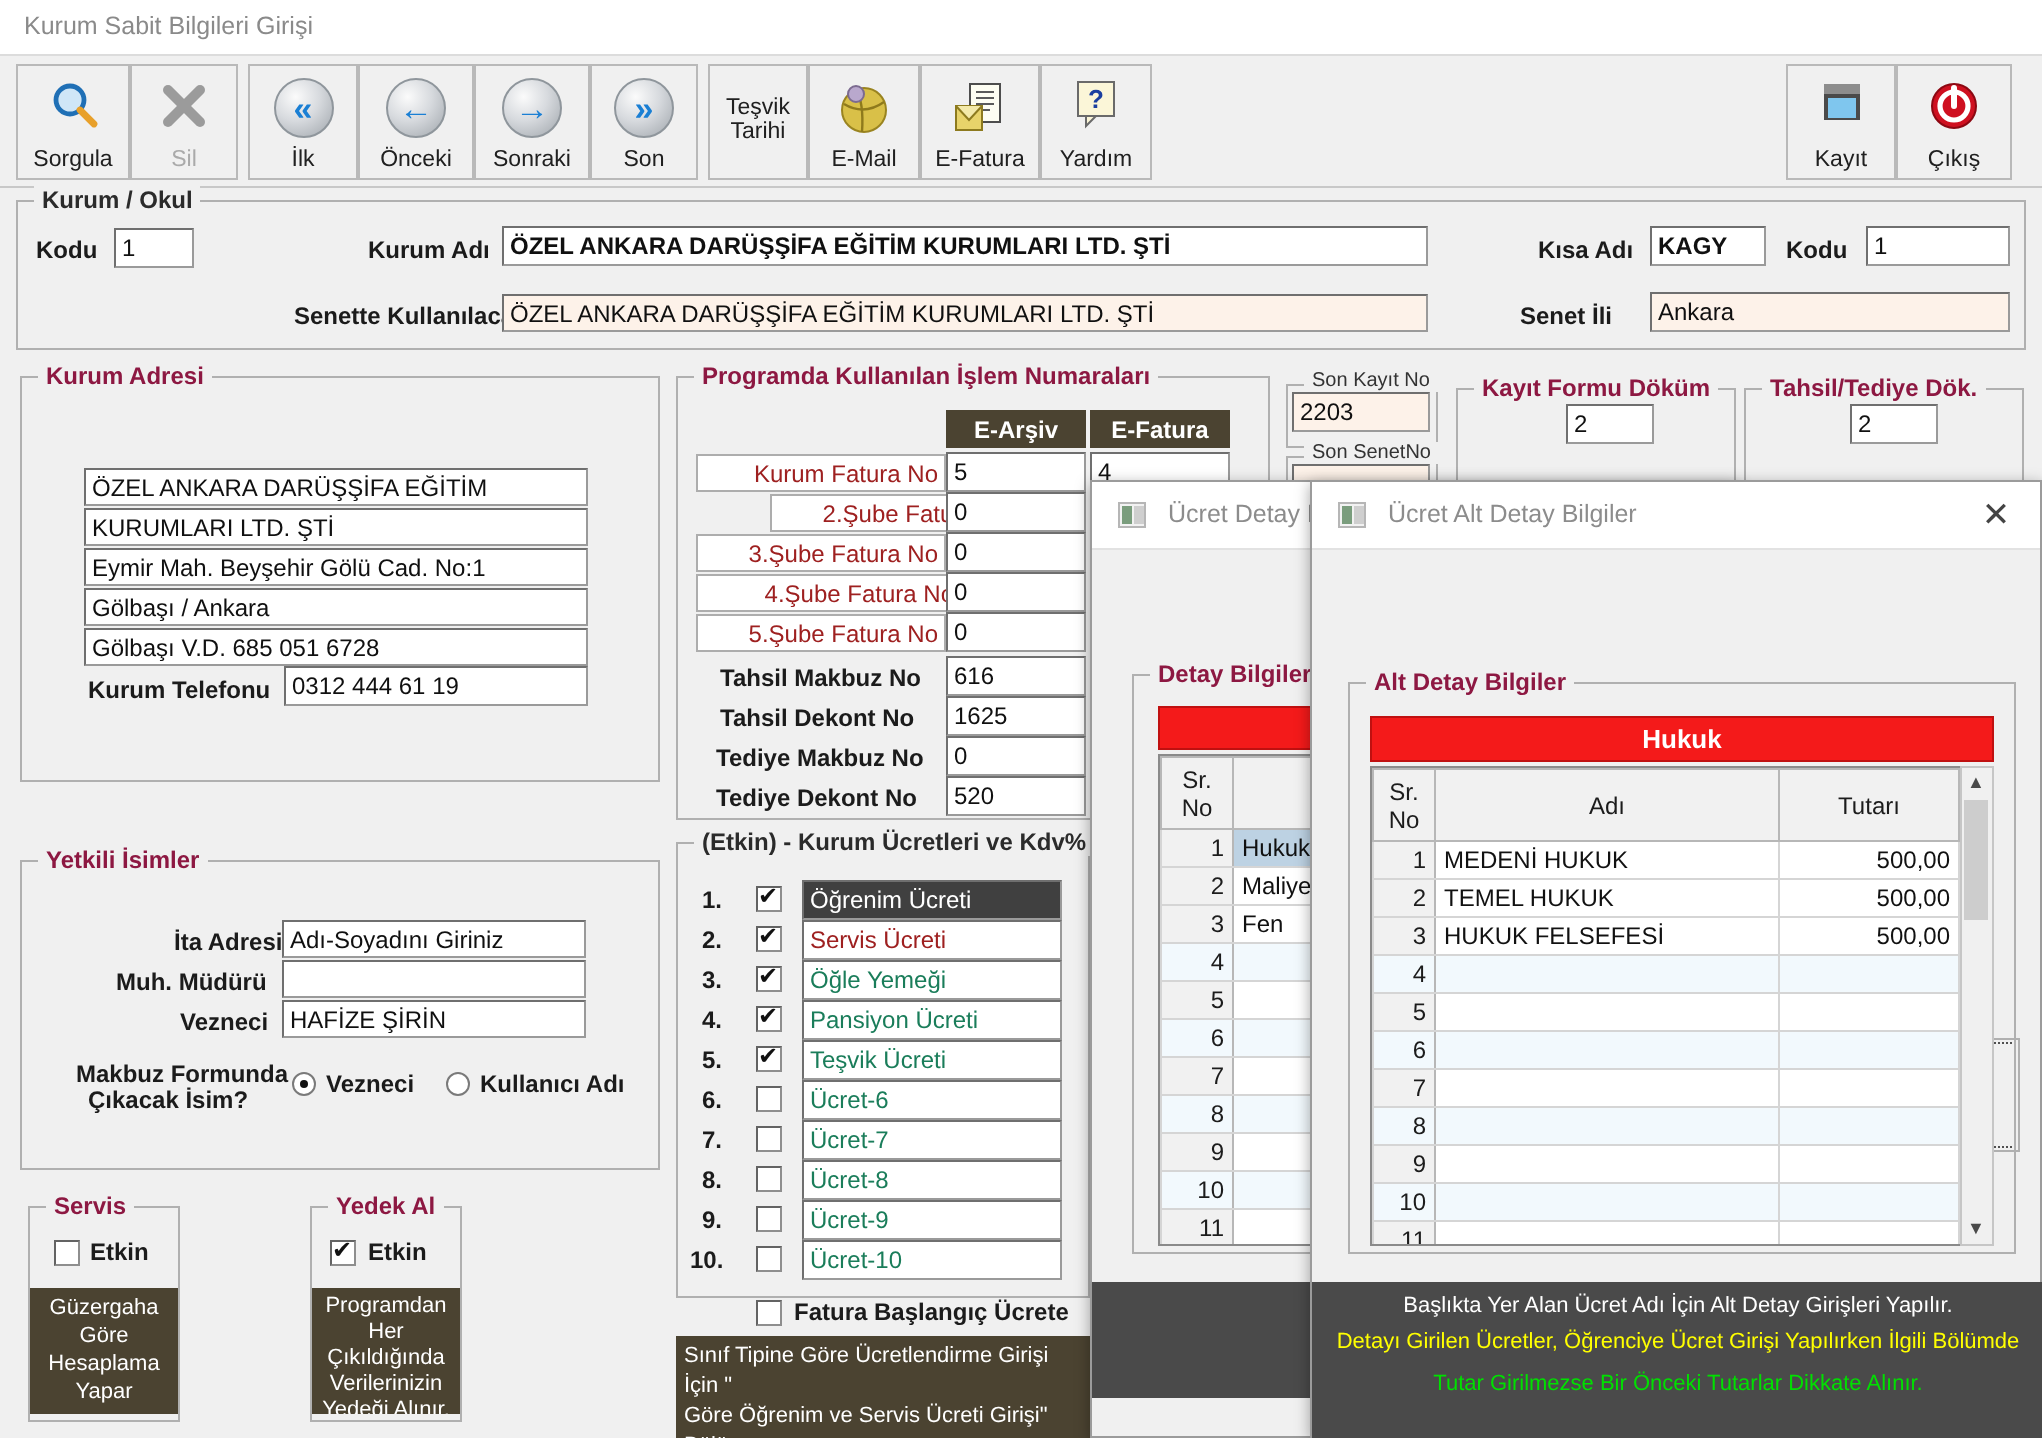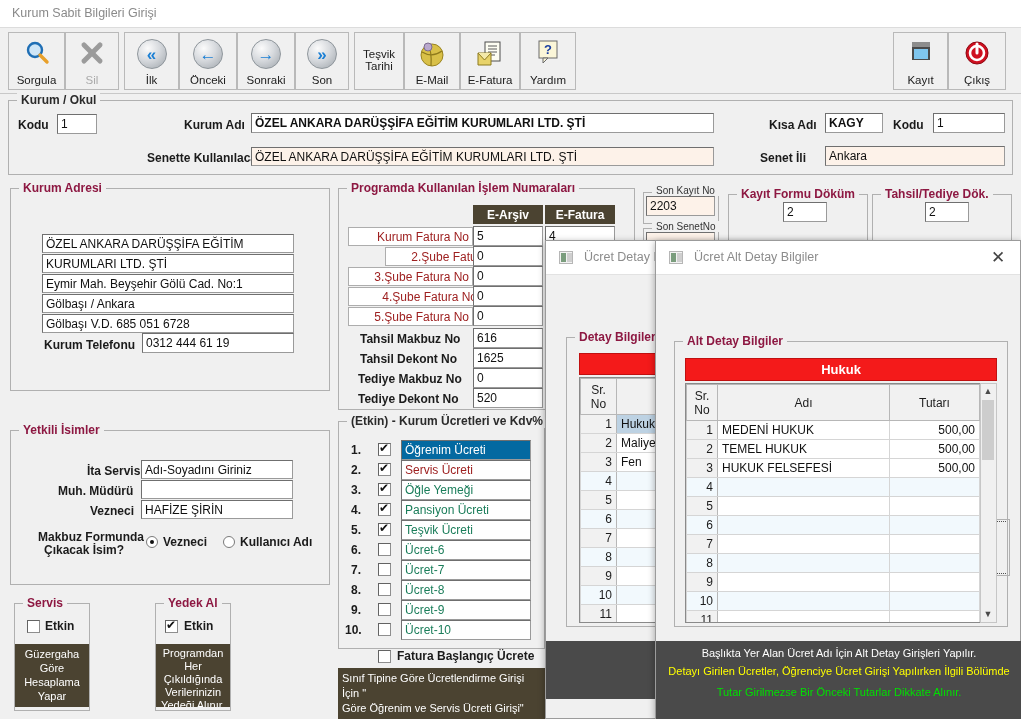--- a/index.html
+++ b/index.html
@@ -282,21 +282,21 @@
   <div class="fld" style="left:42px; top:254px; width:252px; height:19px;">KURUMLARI LTD. ŞTİ</div>
   <div class="fld" style="left:42px; top:274px; width:252px; height:19px;">Eymir Mah. Beyşehir Gölü Cad. No:1</div>
   <div class="fld" style="left:42px; top:294px; width:252px; height:19px;">Gölbaşı / Ankara</div>
   <div class="fld" style="left:42px; top:314px; width:252px; height:19px;">Gölbaşı V.D. 685 051 6728</div>
   <div class="lab" style="left:44px; top:338px;">Kurum Telefonu</div>
   <div class="fld" style="left:142px; top:333px; width:152px; height:20px;">0312 444 61 19</div>
 
   <div class="grp" style="left:10px; top:430px; width:320px; height:155px;">
     <div class="cap">Yetkili İsimler</div>
   </div>
-  <div class="lab" style="left:87px; top:464px;">İta Servis</div>
+  <div class="lab" style="left:87px; top:464px;">İta Adresi</div>
   <div class="fld" style="left:141px; top:460px; width:152px; height:19px;">Adı-Soyadını Giriniz</div>
   <div class="lab" style="left:58px; top:484px;">Muh. Müdürü</div>
   <div class="fld" style="left:141px; top:480px; width:152px; height:19px;"></div>
   <div class="lab" style="left:90px; top:504px;">Vezneci</div>
   <div class="fld" style="left:141px; top:500px; width:152px; height:19px;">HAFİZE ŞİRİN</div>
 
   <div class="lab" style="left:38px; top:530px;">Makbuz Formunda</div>
   <div class="lab" style="left:44px; top:543px;">Çıkacak İsim?</div>
   <div class="radio on" style="left:146px; top:536px;"></div>
   <div class="lab" style="left:163px; top:535px;">Vezneci</div>
@@ -393,21 +393,21 @@
   <div class="grp" style="left:728px; top:252px; width:284px; height:42px;">
     <div class="cap">Okul Başlangıç/Bitiş Dönemi</div>
   </div>
 
   <div class="grp" style="left:338px; top:421px; width:207px; height:228px;">
     <div class="cap dark" style="background:#f0f0f0;">(Etkin) - Kurum Ücretleri ve Kdv%</div>
   </div>
 
   <div class="lab" style="left:351px; top:443px;">1.</div>
   <div class="cbox on" style="left:378px; top:443px;"></div>
-  <div class="fld" style="left:401px; top:440px; width:130px; height:20px; background:#0369a1; color:#fff;">Öğrenim Ücreti</div>
+  <div class="fld" style="left:401px; top:440px; width:130px; height:20px; background:#404040; color:#fff;">Öğrenim Ücreti</div>
 
   <div class="lab" style="left:351px; top:463px;">2.</div>
   <div class="cbox on" style="left:378px; top:463px;"></div>
   <div class="fld" style="left:401px; top:460px; width:130px; height:20px; color:#9e2020;">Servis Ücreti</div>
 
   <div class="lab" style="left:351px; top:483px;">3.</div>
   <div class="cbox on" style="left:378px; top:483px;"></div>
   <div class="fld" style="left:401px; top:480px; width:130px; height:20px; color:#1a7d5a;">Öğle Yemeği</div>
 
   <div class="lab" style="left:351px; top:503px;">4.</div>

